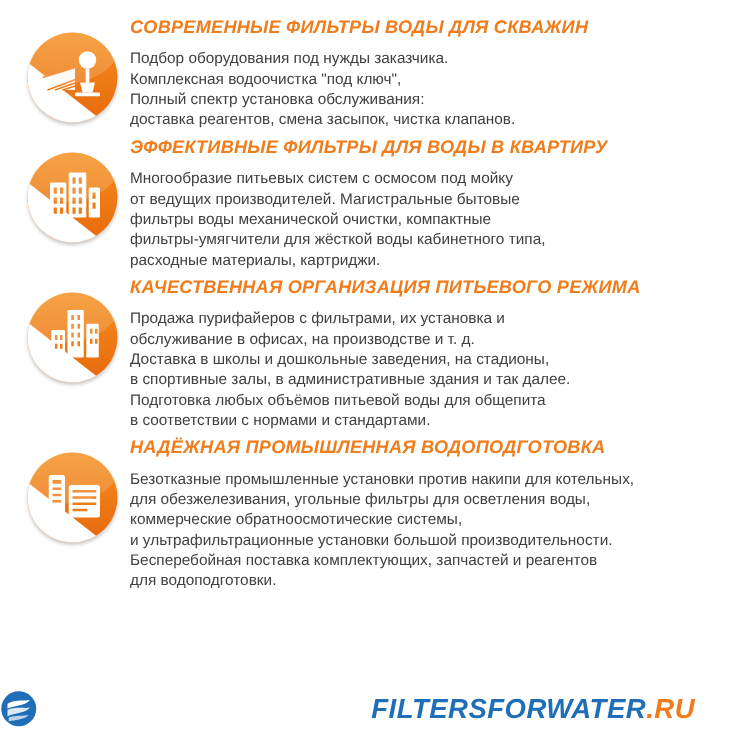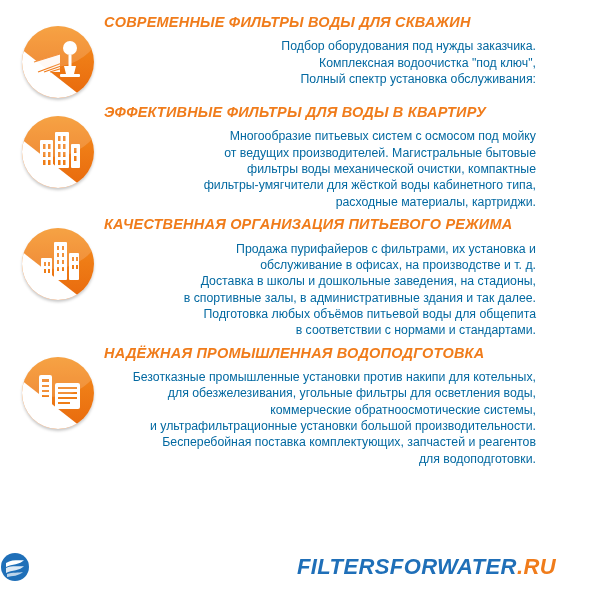--- a/index.html
+++ b/index.html
@@ -43,23 +43,22 @@
     font-style: italic;
     color: #f07c1b;
     letter-spacing: 0.2px;
     line-height: 1.2;
     margin: 0 0 7px 0;
     text-transform: uppercase;
   }
   .body-text {
     font-size: 12.3px;
     line-height: 1.33;
-    color: #0369a1;
+    color: #404040;
     margin: 0;
-    text-align: right;
   }
   .body-text .ln {
     display: block;
     white-space: nowrap;
   }
 
   
   .badge {
     position: relative;
     width: 72px;
@@ -148,20 +147,21 @@
           </g>
         </svg>
       </div>
     </div>
     <div class="text-col">
       <h2 class="heading">СОВРЕМЕННЫЕ ФИЛЬТРЫ ВОДЫ ДЛЯ СКВАЖИН</h2>
       <p class="body-text">
         <span class="ln">Подбор оборудования под нужды заказчика.</span>
         <span class="ln">Комплексная водоочистка "под ключ",</span>
         <span class="ln">Полный спектр установка обслуживания:</span>
+        <span class="ln">доставка реагентов, смена засыпок, чистка клапанов.</span>
       </p>
     </div>
   </div>
 
   <div class="block">
     <div class="icon-col">
       <div class="badge">
         <span class="cut"></span>
         <svg width="56" height="56" viewBox="0 0 56 56" aria-hidden="true">
           <g fill="#ffffff">

